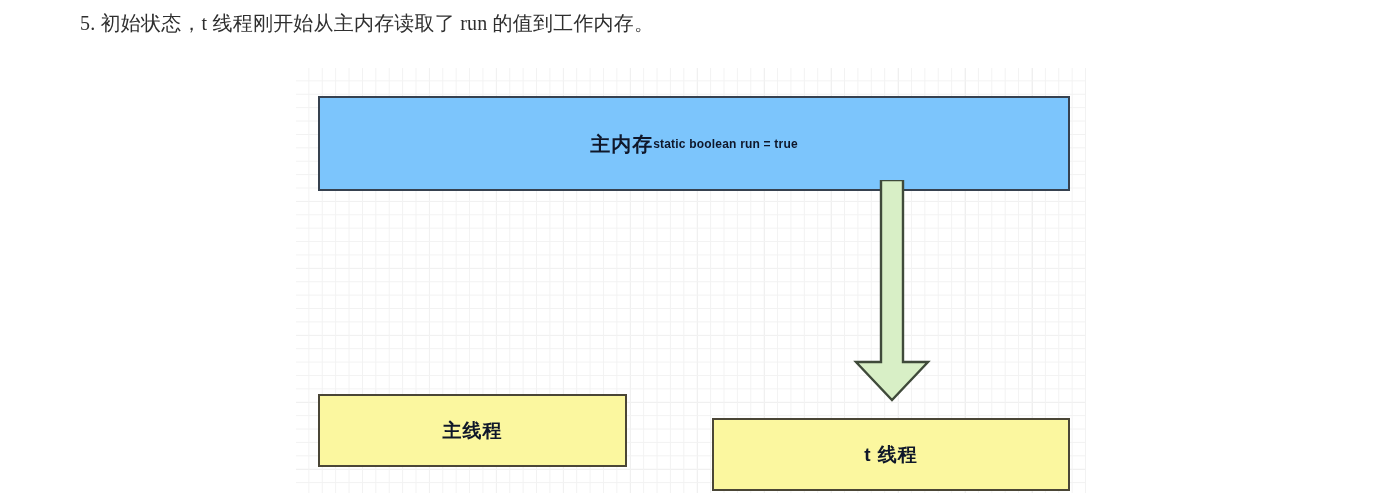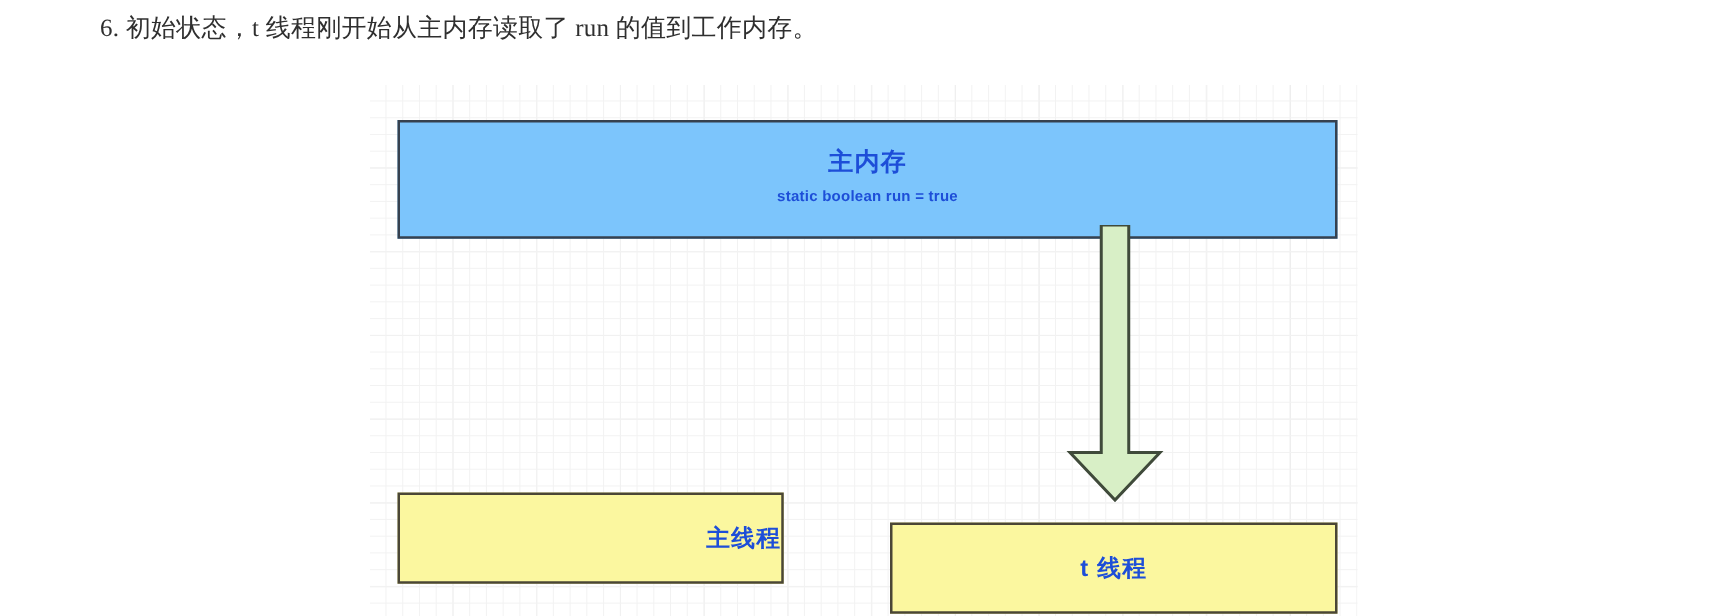--- a/index.html
+++ b/index.html
@@ -48,25 +48,25 @@
       67px 67px;
     background-position: -1px -1px, -1px -1px, -1px -1px, -1px -1px;
   }
 
   
   .box {
     position: absolute;
     box-sizing: border-box;
     border: 2px solid #3a3f48;
     display: flex;
-    flex-direction: column;
+    flex-direction: row;
     align-items: center;
     justify-content: center;
     text-align: center;
-    color: #1d4ed8;
+    color: #0f172a;
     font-weight: bold;
   }
 
   #main-memory-box {
     left: 22px;
     top: 28px;
     width: 752px;
     height: 95px;
     background: #7cc5fc;
     border-color: #36414f;
@@ -87,21 +87,20 @@
     top: 326px;
     height: 73px;
     background: #fbf79f;
     border-color: #4a4636;
     font-size: 19px;
     letter-spacing: 1px;
   }
   #main-thread-box {
     left: 22px;
     width: 309px;
-    align-items: flex-end;
   }
   #t-thread-box {
     left: 416px;
     width: 358px;
     margin-top: 24px;
   }
 
   
   #read-arrow {
     position: absolute;
@@ -109,21 +108,21 @@
     top: 112px;
     width: 80px;
     height: 222px;
     overflow: visible;
   }
   #read-arrow svg { display: block; }
 </style>
 </head>
 <body>
 
-<div id="heading">6. 初始状态，t 线程刚开始从主内存读取了 run 的值到工作内存。</div>
+<div id="heading">5. 初始状态，t 线程刚开始从主内存读取了 run 的值到工作内存。</div>
 
 <div id="diagram">
 
   <div class="box" id="main-memory-box">
     <div class="line1">主内存</div>
     <div class="line2">static boolean run = true</div>
   </div>
 
   <div id="read-arrow">
     <svg width="80" height="222" viewBox="0 0 80 222" xmlns="http://www.w3.org/2000/svg">

